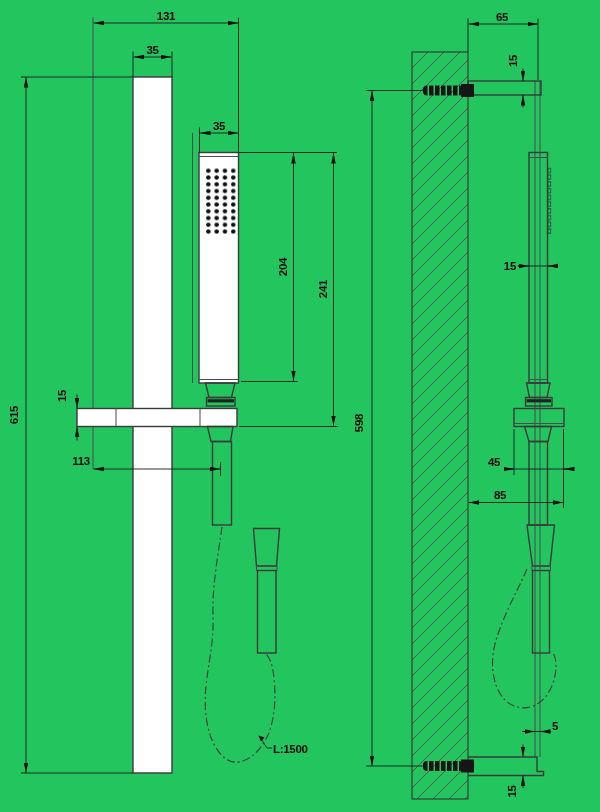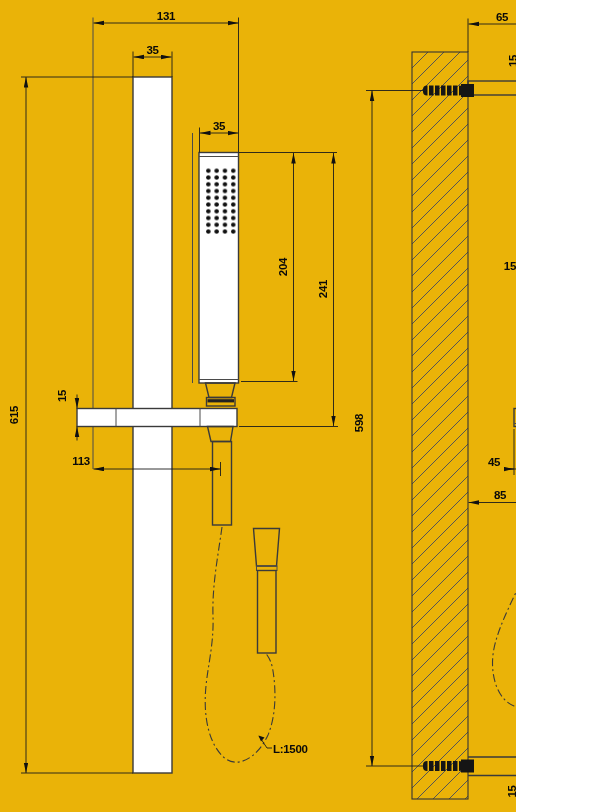--- a/index.html
+++ b/index.html
@@ -1,16 +1,16 @@
 <!DOCTYPE html>
 <html><head>
 <meta charset="utf-8">
 <style>
   html,body{margin:0;padding:0;background:#fff;}
-  .canvas{width:516px;height:812px;position:relative;background:#eab308;overflow:hidden;}
+  .canvas{width:600px;height:812px;position:relative;background:#22c55e;overflow:hidden;}
   svg{display:block;}
   text{font-family:"Liberation Sans","DejaVu Sans",sans-serif;font-weight:bold;font-size:11.5px;fill:#0a0a0a;letter-spacing:-0.3px;}
   .obj{stroke:#3a3a3a;stroke-width:1.4;fill:none;}
   .obj-thin{stroke:#4a4a4a;stroke-width:1;fill:none;}
   .obj-fill{stroke:#3a3a3a;stroke-width:1.4;fill:#ffffff;}
   .dim{stroke:#1c1c1c;stroke-width:0.9;fill:none;}
   .band{fill:#222;stroke:none;}
   .dark{fill:#151515;stroke:none;}
   .hose{stroke:#3a3a3a;stroke-width:1.1;fill:none;stroke-dasharray:8 3 2 3;}
 </style>

